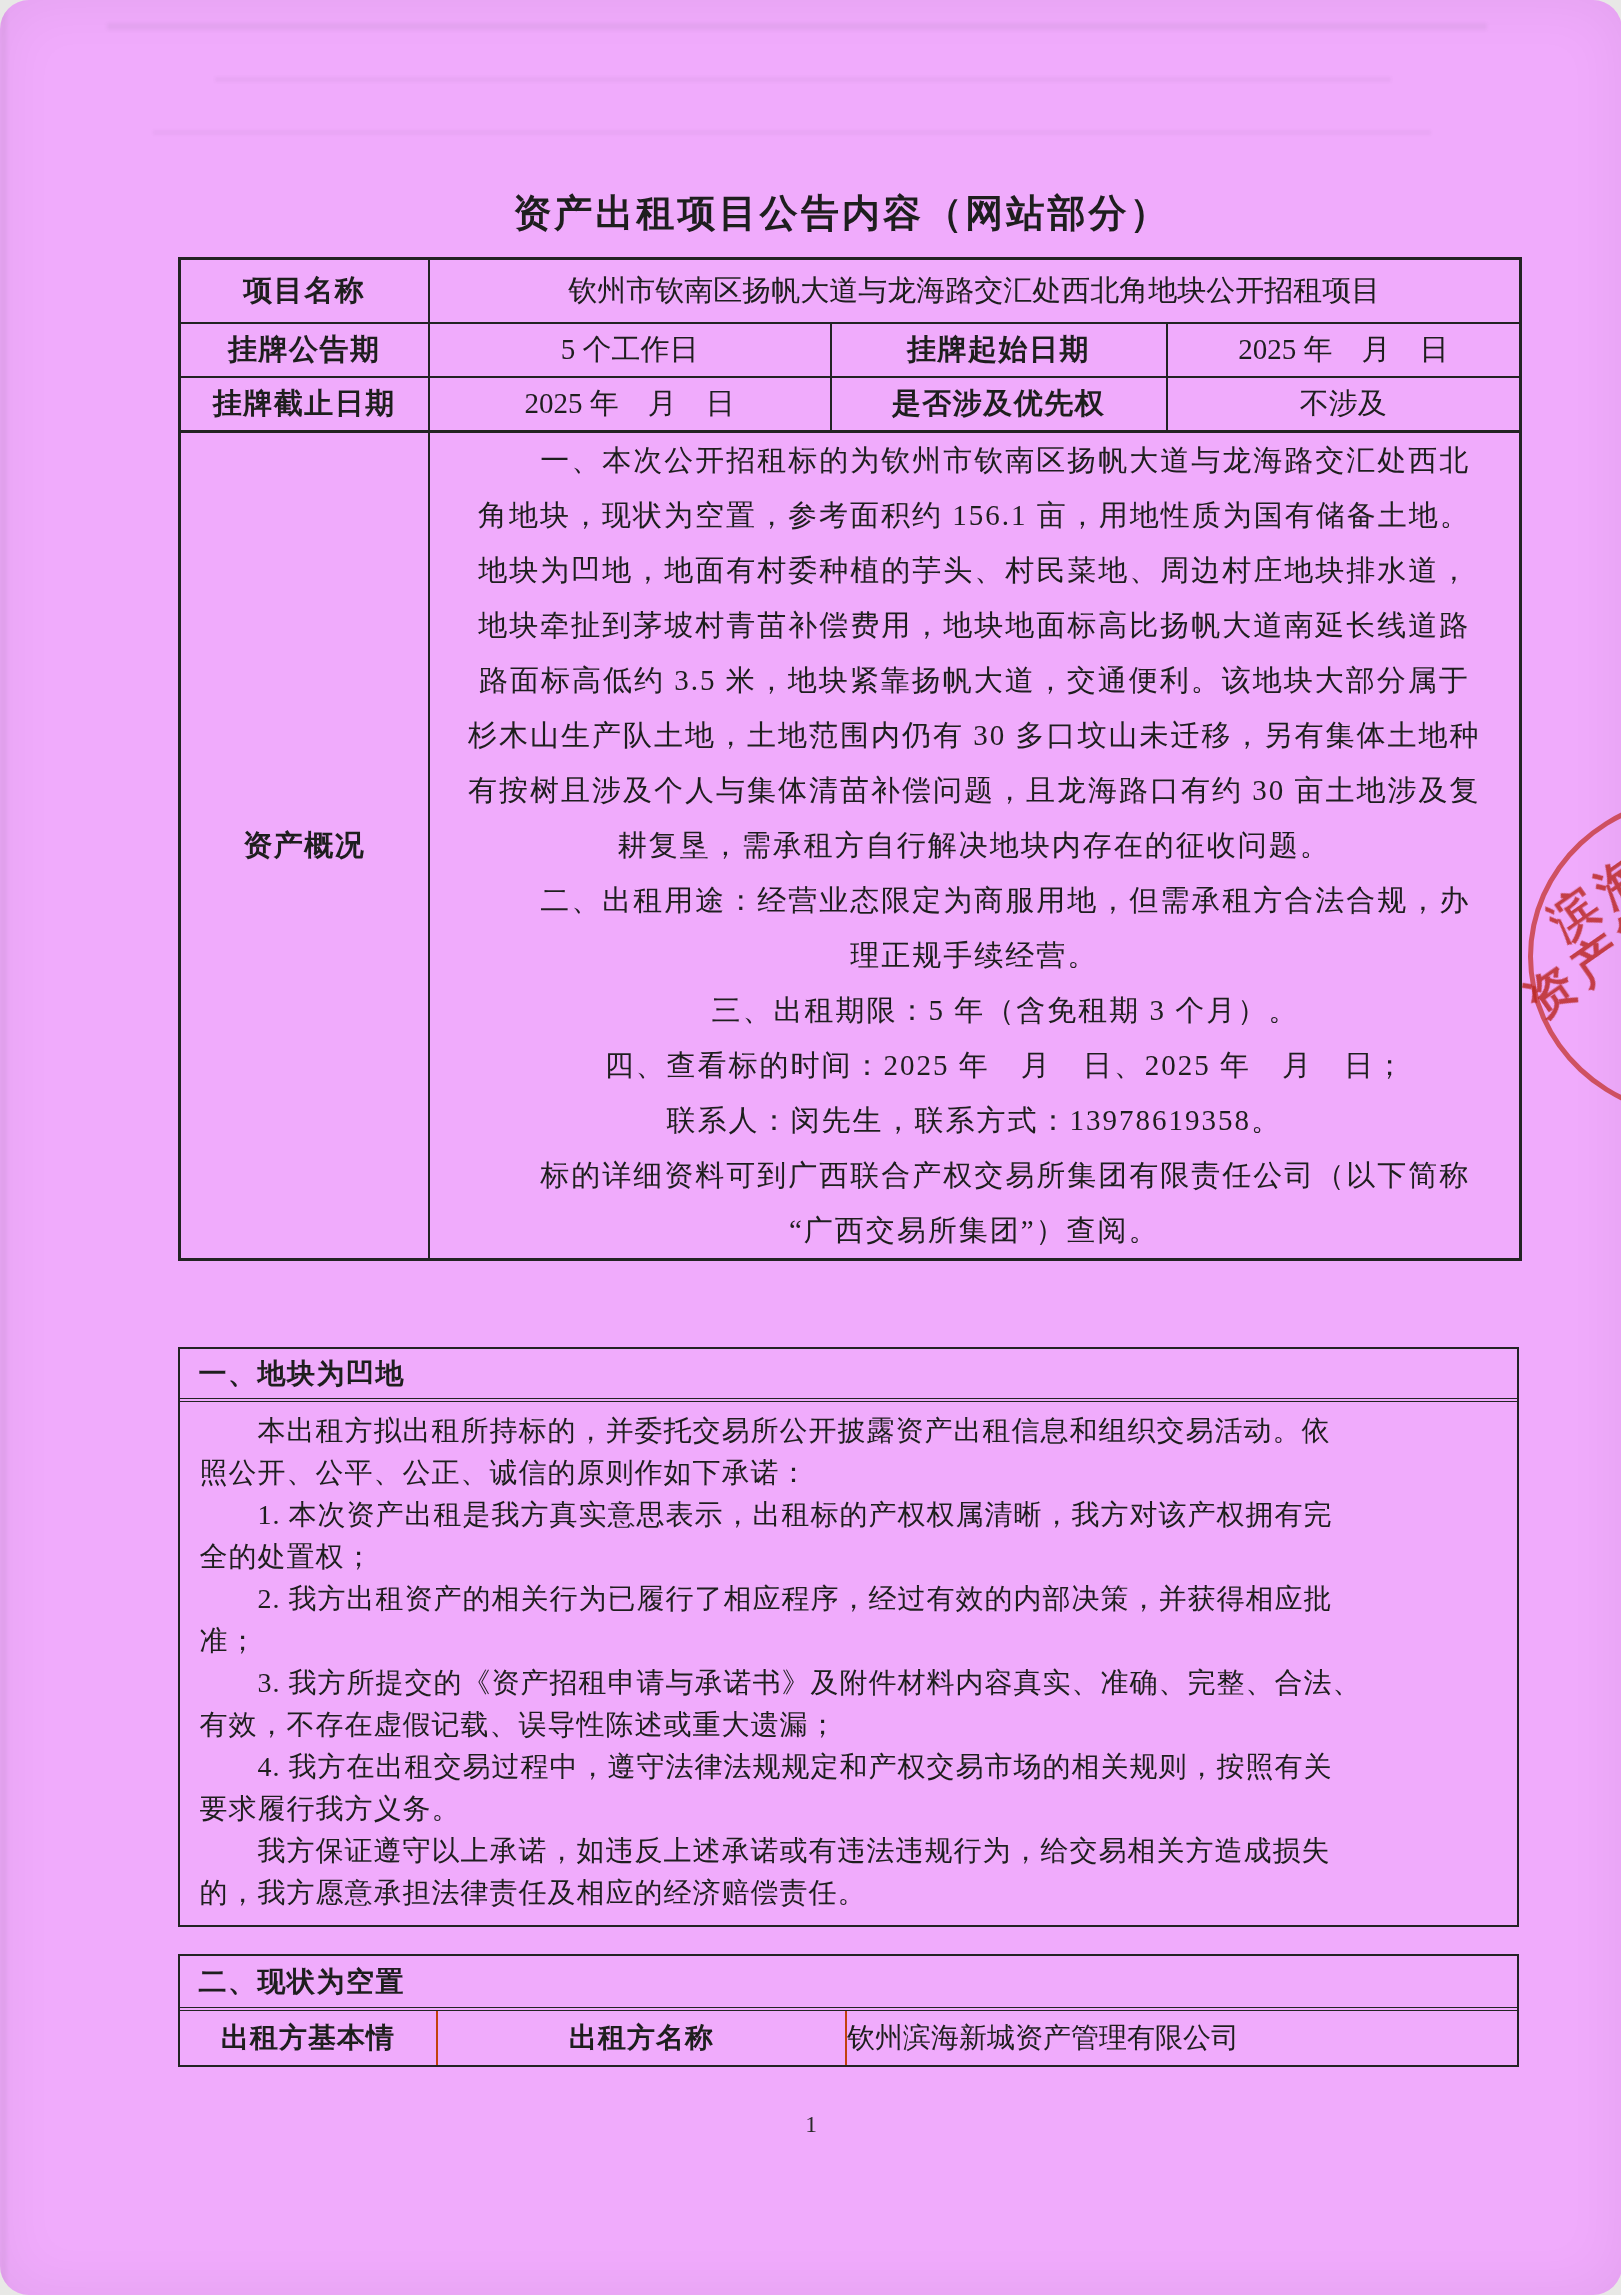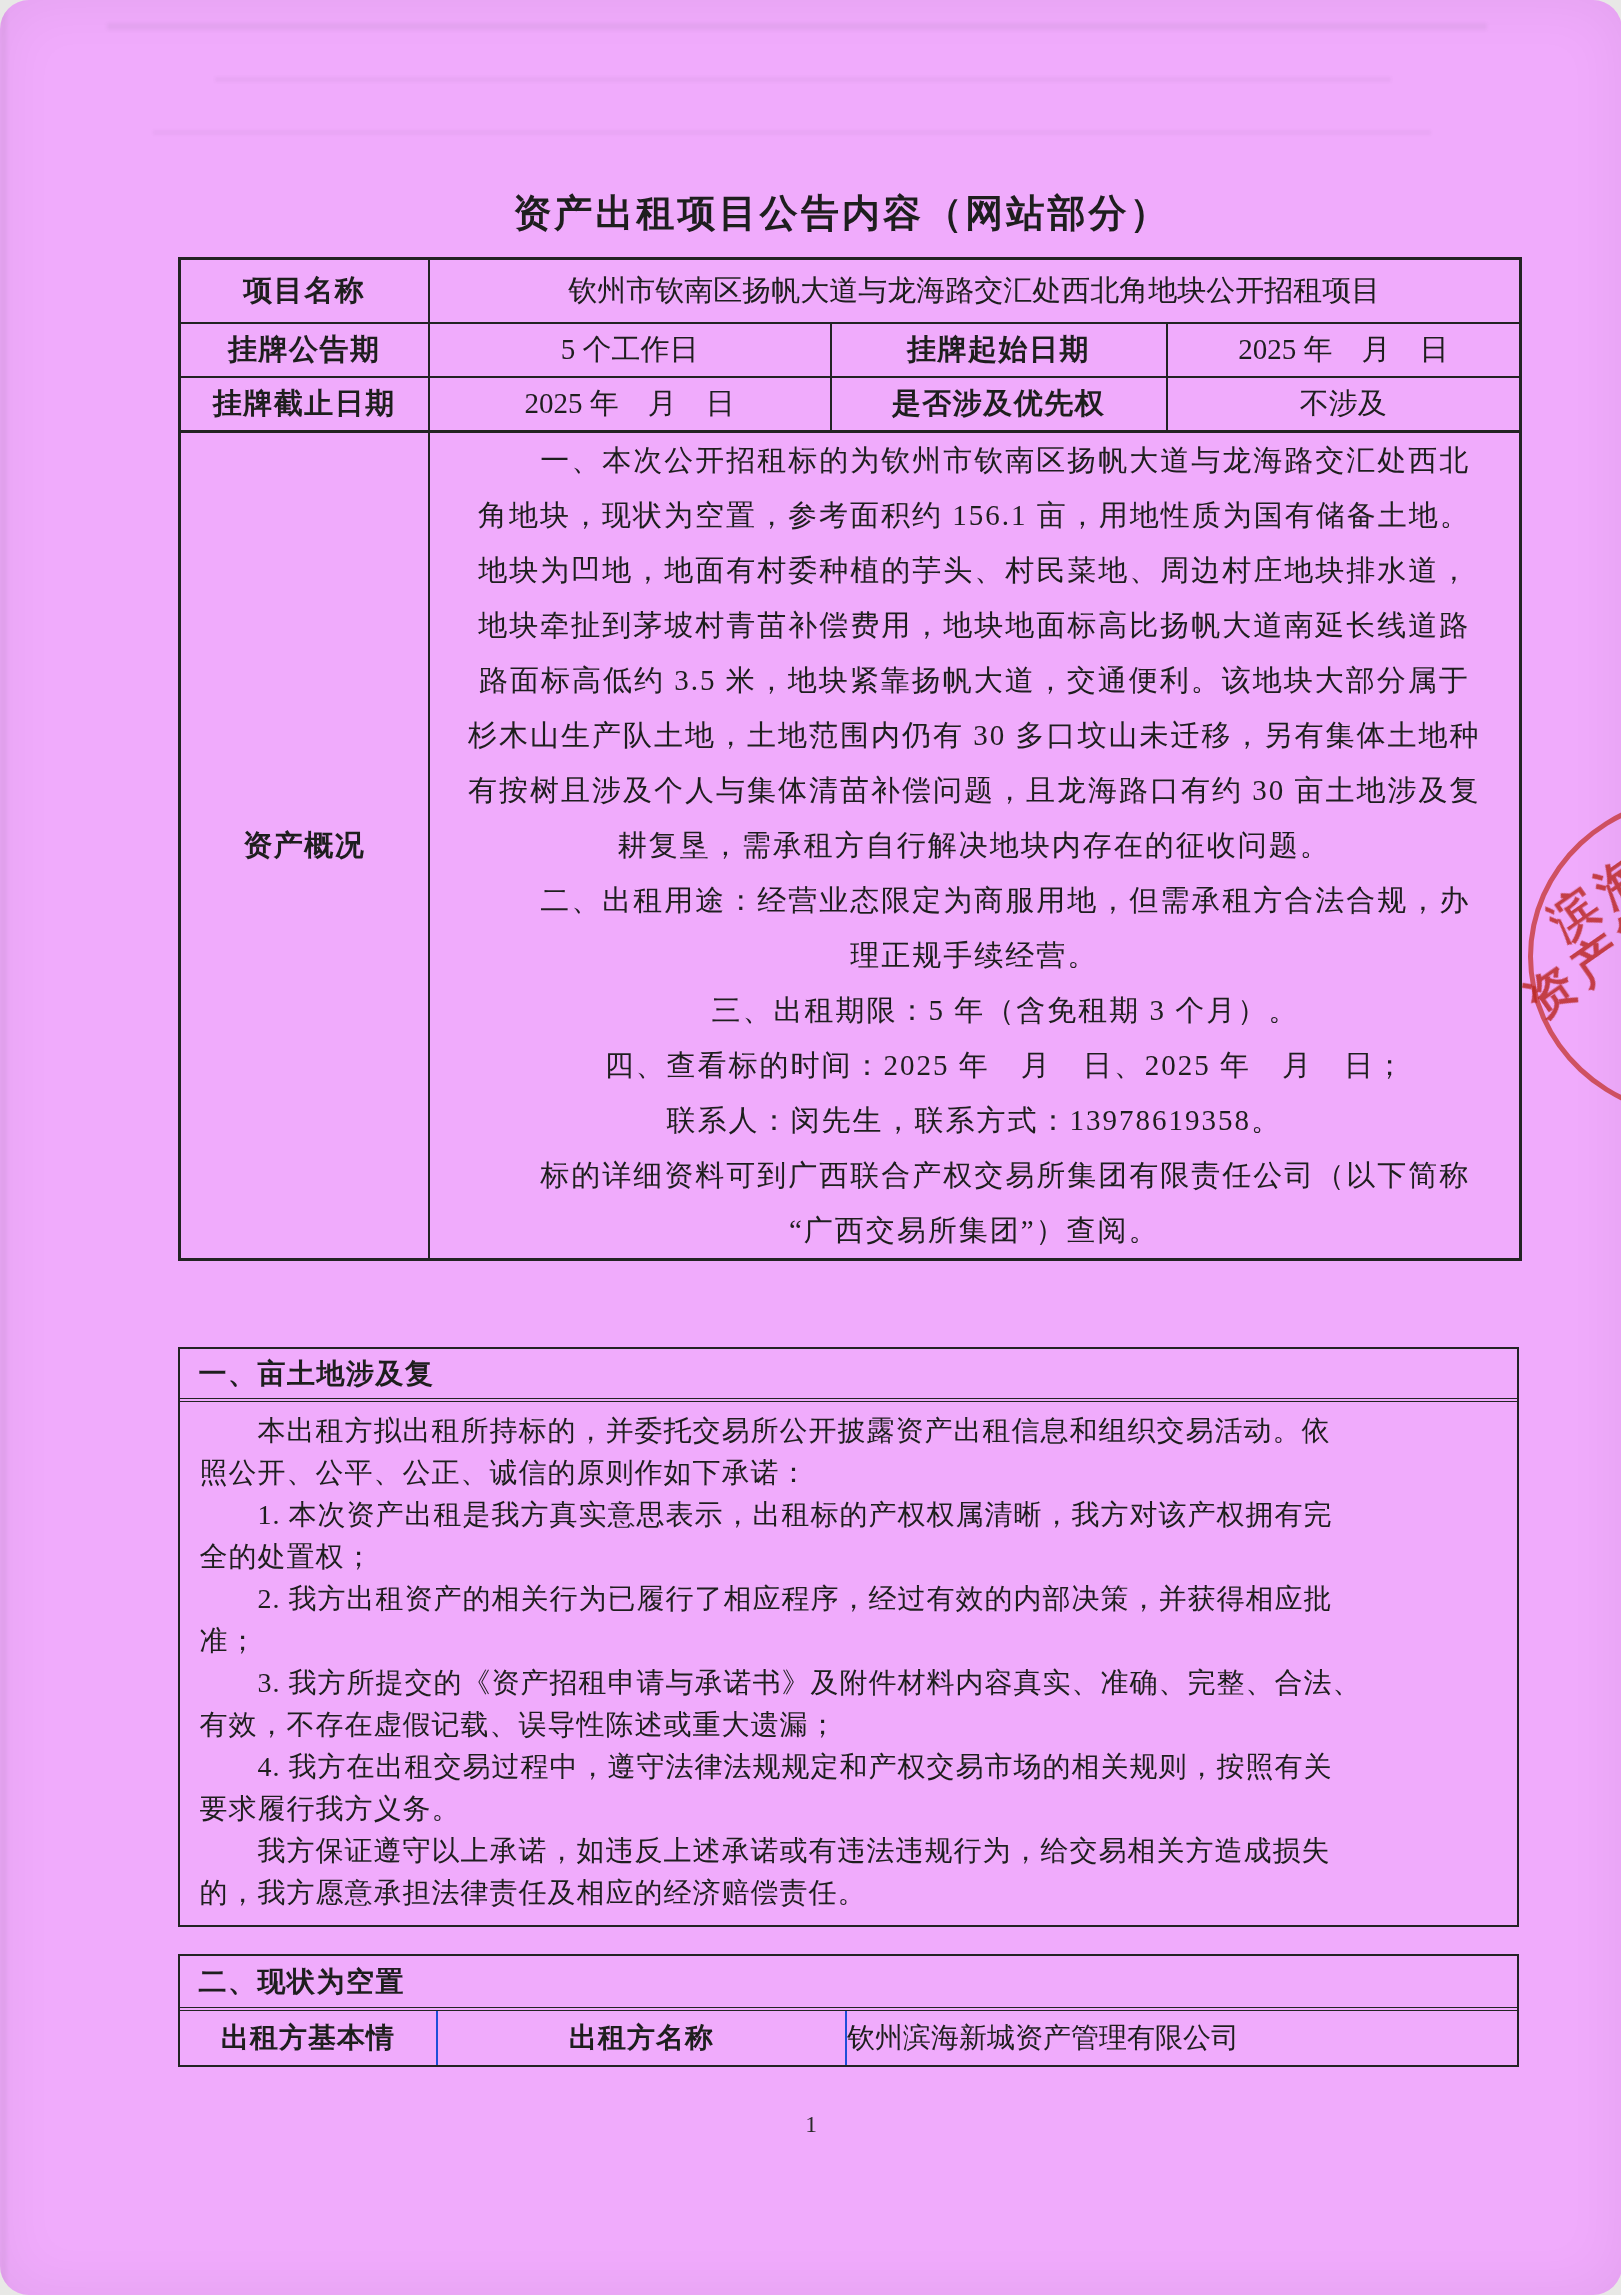--- a/index.html
+++ b/index.html
@@ -76,21 +76,21 @@
   .box1{top:1347px;}
   .box2{top:1954px;}
   .box2 .sec-head{height:51px;}
   .lessor-row{
     display:grid;
     grid-template-columns:258px 409px auto;
     height:54px;
   }
   .lessor-row .cell{
     display:flex;align-items:center;justify-content:center;
-    border-right:2px solid #1d4ed8;
+    border-right:2px solid #c2410c;
     overflow:hidden;white-space:nowrap;
   }
   .lessor-row .cell:last-child{border-right:none;justify-content:flex-start;padding-left:0;}
   .lessor-row .cell.hd{font-weight:bold;letter-spacing:1px;}
 
   .page-number{
     position:absolute;left:0;right:0;top:2111px;
     text-align:center;font-size:23.5px;color:#2a2a2a;
   }
 
@@ -165,21 +165,21 @@
 　　三、出租期限：5 年（含免租期 3 个月）。
 　　四、查看标的时间：2025 年　月　日、2025 年　月　日；
 联系人：闵先生，联系方式：13978619358。
 　　标的详细资料可到广西联合产权交易所集团有限责任公司（以下简称
 “广西交易所集团”）查阅。</td>
     </tr>
   </tbody>
     </table>
 
   <div class="secbox box1">
-    <div class="sec-head">一、亩土地涉及复</div>
+    <div class="sec-head">一、地块为凹地</div>
     <div class="sec-body">　　本出租方拟出租所持标的，并委托交易所公开披露资产出租信息和组织交易活动。依
 照公开、公平、公正、诚信的原则作如下承诺：
 　　1. 本次资产出租是我方真实意思表示，出租标的产权权属清晰，我方对该产权拥有完
 全的处置权；
 　　2. 我方出租资产的相关行为已履行了相应程序，经过有效的内部决策，并获得相应批
 准；
 　　3. 我方所提交的《资产招租申请与承诺书》及附件材料内容真实、准确、完整、合法、
 有效，不存在虚假记载、误导性陈述或重大遗漏；
 　　4. 我方在出租交易过程中，遵守法律法规规定和产权交易市场的相关规则，按照有关
 要求履行我方义务。

